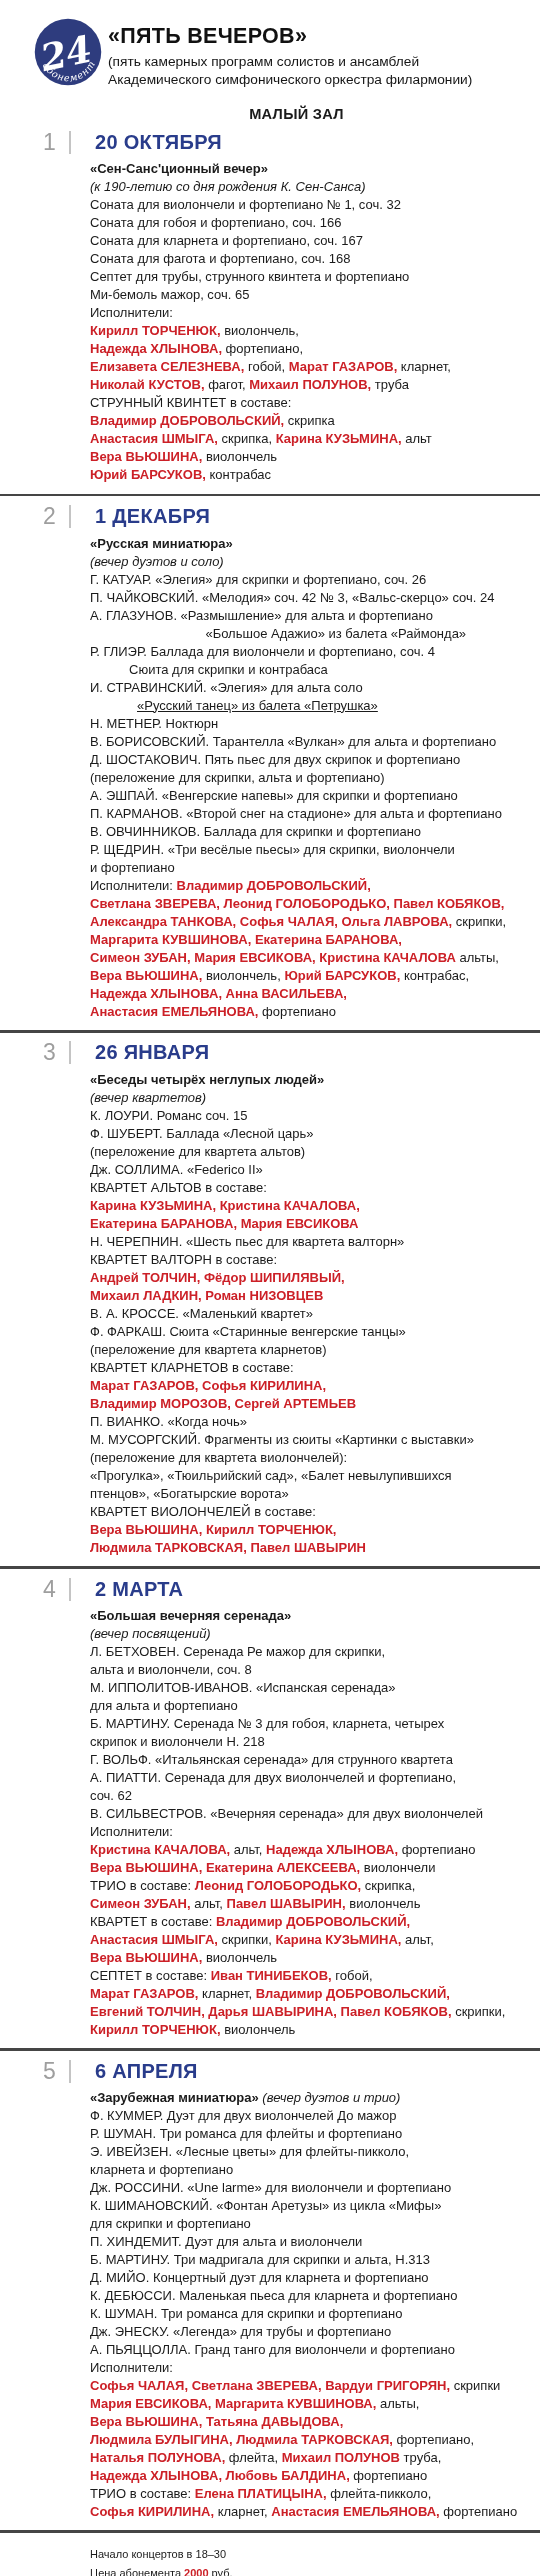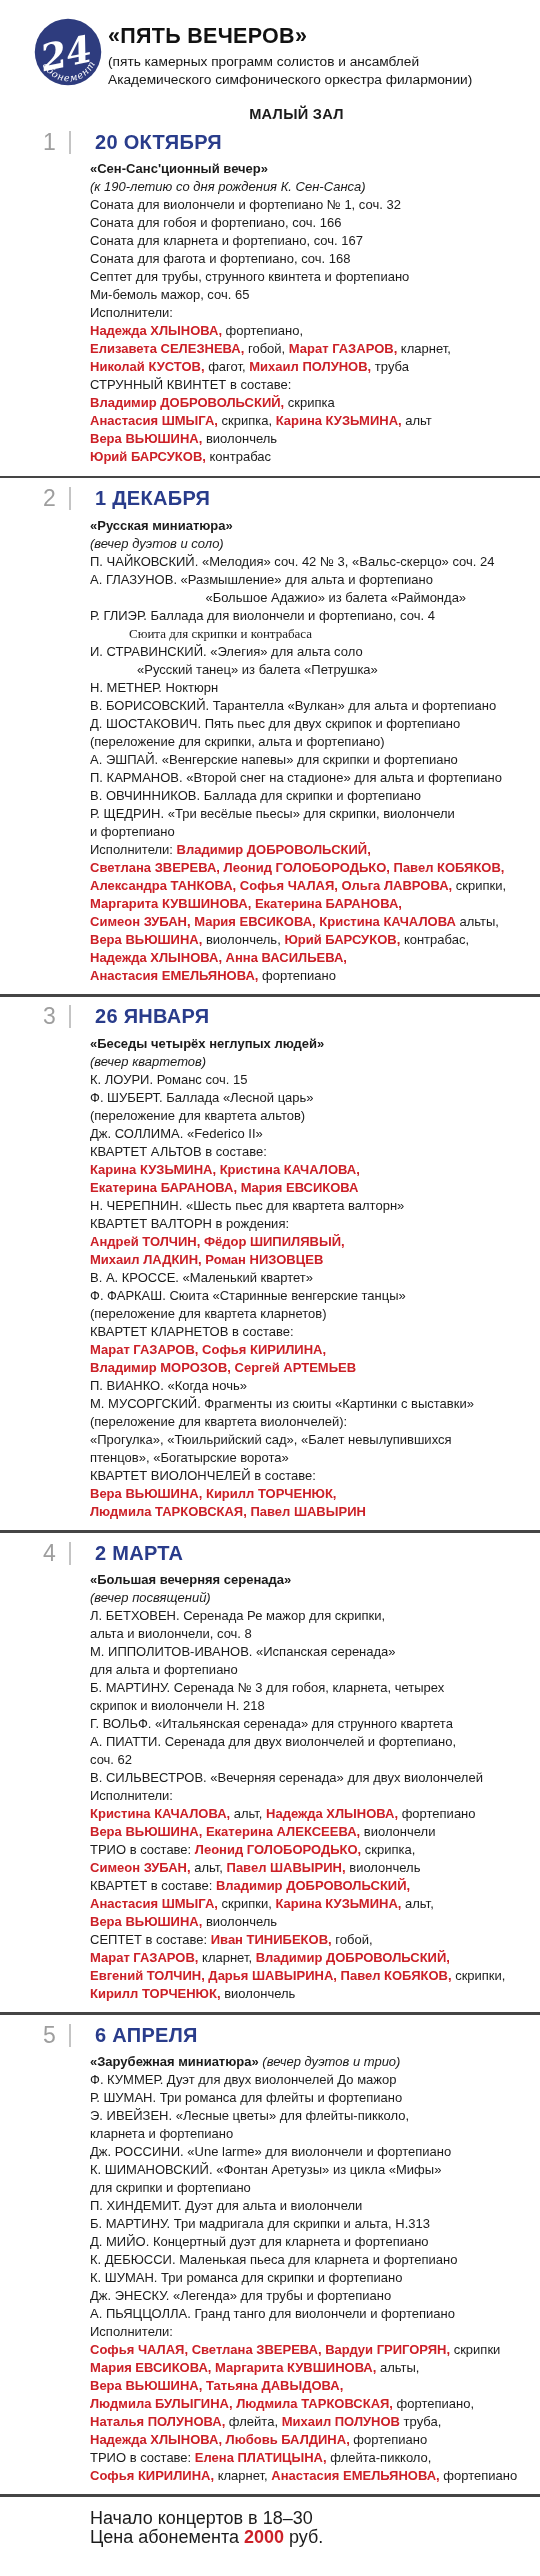--- a/index.html
+++ b/index.html
@@ -23,21 +23,21 @@
   .sec-date{margin-left:24px;font-size:20px;font-weight:bold;color:#293c8b;letter-spacing:0.3px;}
   .sec-body{padding:4.3px 21.5px 0 90px;}
   .line{font-size:13px;line-height:18px;}
   .run-n{font-weight:normal;}
   .run-b{font-weight:bold;}
   .run-i{font-style:italic;}
   .run-r{font-weight:bold;color:#cc2027;}
   .divider{height:2.6px;background:#454545;margin-top:9.4px;}
   
   .footer{padding:12px 21.5px 0 90px;}
-  .footer .line{font-size:18px;line-height:19px;}
+  .footer .line{font-size:11px;line-height:19px;}
 </style>
 </head>
 <body>
 
 <div class="page">
 
   <div class="header-row">
     <svg class="logo" viewBox="0 0 80 80">
       <circle cx="40" cy="40" r="38" fill="#2e3c7e"></circle>
       <text x="9" y="57" font-family="DejaVu Serif, serif" font-style="italic" font-weight="bold" font-size="42" fill="#ffffff" transform="rotate(-12 35 42)">24</text>
@@ -65,20 +65,21 @@
     <div class="sec-body">
           <div class="line"><span class="run-b">«Сен-Санс'ционный вечер»</span></div>
           <div class="line"><span class="run-i">(к 190-летию со дня рождения К. Сен-Санса)</span></div>
           <div class="line"><span class="run-n">Соната для виолончели и фортепиано № 1, соч. 32</span></div>
           <div class="line"><span class="run-n">Соната для гобоя и фортепиано, соч. 166</span></div>
           <div class="line"><span class="run-n">Соната для кларнета и фортепиано, соч. 167</span></div>
           <div class="line"><span class="run-n">Соната для фагота и фортепиано, соч. 168</span></div>
           <div class="line"><span class="run-n">Септет для трубы, струнного квинтета и фортепиано</span></div>
           <div class="line"><span class="run-n">Ми-бемоль мажор, соч. 65</span></div>
           <div class="line"><span class="run-n">Исполнители:</span></div>
+          <div class="line"><span class="run-r">Кирилл ТОРЧЕНЮК,</span><span class="run-n"> виолончель,</span></div>
           <div class="line"><span class="run-r">Надежда ХЛЫНОВА,</span><span class="run-n"> фортепиано,</span></div>
           <div class="line"><span class="run-r">Елизавета СЕЛЕЗНЕВА,</span><span class="run-n"> гобой, </span><span class="run-r">Марат ГАЗАРОВ,</span><span class="run-n"> кларнет,</span></div>
           <div class="line"><span class="run-r">Николай КУСТОВ,</span><span class="run-n"> фагот, </span><span class="run-r">Михаил ПОЛУНОВ,</span><span class="run-n"> труба</span></div>
           <div class="line"><span class="run-n">СТРУННЫЙ КВИНТЕТ в составе:</span></div>
           <div class="line"><span class="run-r">Владимир ДОБРОВОЛЬСКИЙ,</span><span class="run-n"> скрипка</span></div>
           <div class="line"><span class="run-r">Анастасия ШМЫГА,</span><span class="run-n"> скрипка, </span><span class="run-r">Карина КУЗЬМИНА,</span><span class="run-n"> альт</span></div>
           <div class="line"><span class="run-r">Вера ВЬЮШИНА,</span><span class="run-n"> виолончель</span></div>
           <div class="line"><span class="run-r">Юрий БАРСУКОВ,</span><span class="run-n"> контрабас</span></div>
         </div>
     <div class="divider"></div>
@@ -86,27 +87,28 @@
 
   <div class="section">
     <div class="sec-head">
       <div class="sec-num">2</div>
       <div class="sec-bar"></div>
       <div class="sec-date">1 ДЕКАБРЯ</div>
     </div>
     <div class="sec-body">
           <div class="line"><span class="run-b">«Русская миниатюра»</span></div>
           <div class="line"><span class="run-i">(вечер дуэтов и соло)</span></div>
+          <div class="line"><span class="run-n">Г. КАТУАР. «Элегия» для скрипки и фортепиано, соч. 26</span></div>
           <div class="line"><span class="run-n">П. ЧАЙКОВСКИЙ. «Мелодия» соч. 42 № 3, «Вальс-скерцо» соч. 24</span></div>
           <div class="line"><span class="run-n">А. ГЛАЗУНОВ. «Размышление» для альта и фортепиано</span></div>
           <div class="line" style="padding-left: 62px; text-align: center;"><span class="run-n">«Большое Адажио» из балета «Раймонда»</span></div>
           <div class="line"><span class="run-n">Р. ГЛИЭР. Баллада для виолончели и фортепиано, соч. 4</span></div>
-          <div class="line" style="padding-left: 39px; font-family: Liberation Serif, serif;"><span class="run-n">Сюита для скрипки и контрабаса</span></div>
+          <div class="line" style="padding-left: 39px;"><span class="run-n">Сюита для скрипки и контрабаса</span></div>
           <div class="line"><span class="run-n">И. СТРАВИНСКИЙ. «Элегия» для альта соло</span></div>
-          <div class="line" style="padding-left: 47px;"><span class="run-n">«Русский танец» из балета «Петрушка»</span></div>
+          <div class="line" style="padding-left: 47px; text-decoration: underline;"><span class="run-n">«Русский танец» из балета «Петрушка»</span></div>
           <div class="line"><span class="run-n">Н. МЕТНЕР. Ноктюрн</span></div>
           <div class="line"><span class="run-n">В. БОРИСОВСКИЙ. Тарантелла «Вулкан» для альта и фортепиано</span></div>
           <div class="line"><span class="run-n">Д. ШОСТАКОВИЧ. Пять пьес для двух скрипок и фортепиано</span></div>
           <div class="line"><span class="run-n">(переложение для скрипки, альта и фортепиано)</span></div>
           <div class="line"><span class="run-n">А. ЭШПАЙ. «Венгерские напевы» для скрипки и фортепиано</span></div>
           <div class="line"><span class="run-n">П. КАРМАНОВ. «Второй снег на стадионе» для альта и фортепиано</span></div>
           <div class="line"><span class="run-n">В. ОВЧИННИКОВ. Баллада для скрипки и фортепиано</span></div>
           <div class="line"><span class="run-n">Р. ЩЕДРИН. «Три весёлые пьесы» для скрипки, виолончели</span></div>
           <div class="line"><span class="run-n">и фортепиано</span></div>
           <div class="line"><span class="run-n">Исполнители: </span><span class="run-r">Владимир ДОБРОВОЛЬСКИЙ,</span></div>
@@ -131,21 +133,21 @@
           <div class="line"><span class="run-b">«Беседы четырёх неглупых людей»</span></div>
           <div class="line"><span class="run-i">(вечер квартетов)</span></div>
           <div class="line"><span class="run-n">К. ЛОУРИ. Романс соч. 15</span></div>
           <div class="line"><span class="run-n">Ф. ШУБЕРТ. Баллада «Лесной царь»</span></div>
           <div class="line"><span class="run-n">(переложение для квартета альтов)</span></div>
           <div class="line"><span class="run-n">Дж. СОЛЛИМА. «Federico II»</span></div>
           <div class="line"><span class="run-n">КВАРТЕТ АЛЬТОВ в составе:</span></div>
           <div class="line"><span class="run-r">Карина КУЗЬМИНА, Кристина КАЧАЛОВА,</span></div>
           <div class="line"><span class="run-r">Екатерина БАРАНОВА, Мария ЕВСИКОВА</span></div>
           <div class="line"><span class="run-n">Н. ЧЕРЕПНИН. «Шесть пьес для квартета валторн»</span></div>
-          <div class="line"><span class="run-n">КВАРТЕТ ВАЛТОРН в рождения:</span></div>
+          <div class="line"><span class="run-n">КВАРТЕТ ВАЛТОРН в составе:</span></div>
           <div class="line"><span class="run-r">Андрей ТОЛЧИН, Фёдор ШИПИЛЯВЫЙ,</span></div>
           <div class="line"><span class="run-r">Михаил ЛАДКИН, Роман НИЗОВЦЕВ</span></div>
           <div class="line"><span class="run-n">В. А. КРОССЕ. «Маленький квартет»</span></div>
           <div class="line"><span class="run-n">Ф. ФАРКАШ. Сюита «Старинные венгерские танцы»</span></div>
           <div class="line"><span class="run-n">(переложение для квартета кларнетов)</span></div>
           <div class="line"><span class="run-n">КВАРТЕТ КЛАРНЕТОВ в составе:</span></div>
           <div class="line"><span class="run-r">Марат ГАЗАРОВ, Софья КИРИЛИНА,</span></div>
           <div class="line"><span class="run-r">Владимир МОРОЗОВ, Сергей АРТЕМЬЕВ</span></div>
           <div class="line"><span class="run-n">П. ВИАНКО. «Когда ночь»</span></div>
           <div class="line"><span class="run-n">М. МУСОРГСКИЙ. Фрагменты из сюиты «Картинки с выставки»</span></div>

